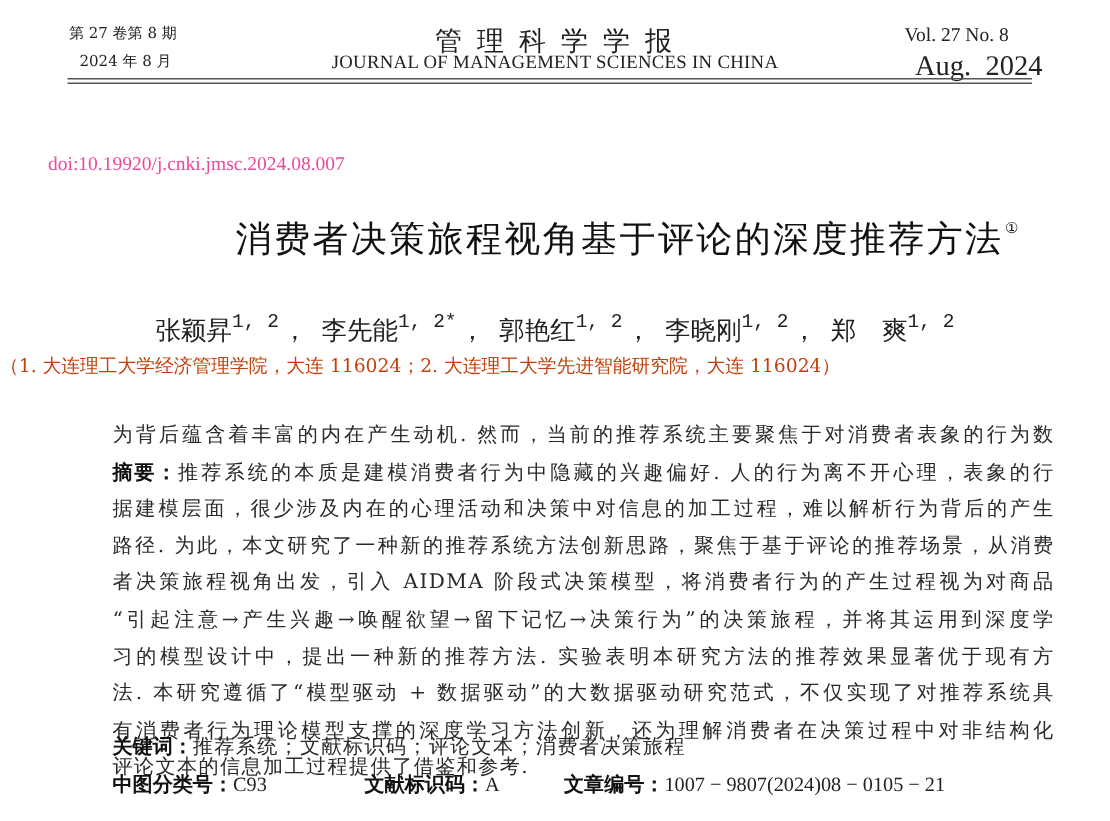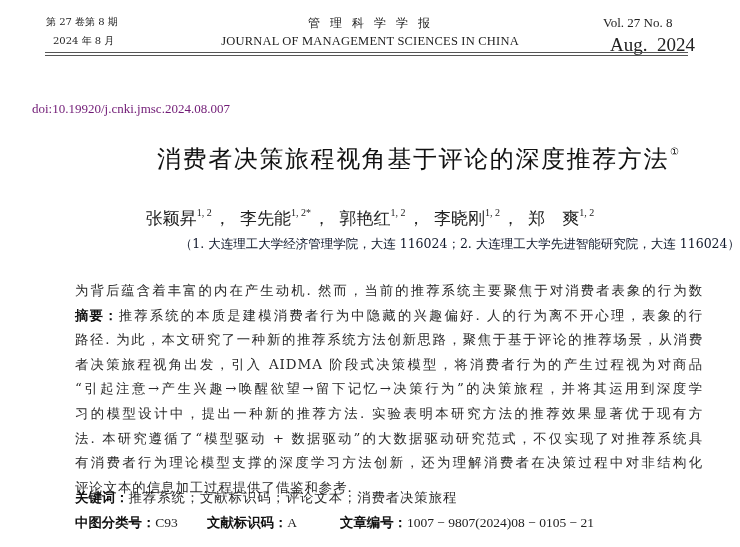--- a/index.html
+++ b/index.html
@@ -5,44 +5,44 @@
   html, body { margin:0; padding:0; }
   body {
     width:740px; height:547px; background:#ffffff; color:#1a1a1a;
     font-family: "DejaVu Serif", "Liberation Serif", serif;
     position:relative; overflow:hidden;
   }
   .abs { position:absolute; white-space:nowrap; }
   .hdr { font-size:10px; color:#222; }
   .hdr-left1 { left:46px; top:15px; }
   .hdr-left2 { left:53px; top:34px; }
-  .hdr-center1 { left:0; width:740px; top:15px; text-align:center; letter-spacing:10px; font-size:12px; padding-left:8px; box-sizing:border-box; }
+  .hdr-center1 { left:0; width:740px; top:15px; text-align:center; letter-spacing:10px; font-size:18px; padding-left:8px; box-sizing:border-box; }
   .hdr-center2 { left:0; width:740px; top:34px; text-align:center; font-family:"Liberation Serif", serif; font-size:12.5px; letter-spacing:0.2px; }
   .hdr-right1 { left:603px; top:15px; font-family:"Liberation Serif", serif; font-size:13px; }
   .hdr-right2 { left:610px; top:34px; font-family:"Liberation Serif", serif; font-size:19px; }
   .rule { position:absolute; left:45px; width:643px; height:4px; top:52px;
           border-top:1px solid #555; border-bottom:1px solid #555; box-sizing:border-box; }
-  .doi { left:32px; top:101px; font-family:"Liberation Serif", serif; font-size:13px; color:#701a75; }
+  .doi { left:32px; top:101px; font-family:"Liberation Serif", serif; font-size:13px; color:#ec4899; }
   .title { left:0; width:740px; top:143px; text-align:center; font-family:"DejaVu Sans", sans-serif;
            font-size:24px; letter-spacing:1.6px; color:#111;padding-left:48px; }
   .title sup { font-size:10px; font-family:"DejaVu Serif", serif; vertical-align:12px; margin-left:1px; letter-spacing:0; }
   .authors { left:0; width:740px; top:207px; text-align:center; font-size:17px; color:#222; }
-  .authors sup { font-size:10px; vertical-align:8px; font-family:Liberation Serif, serif;margin-top:32px; }
+  .authors sup { font-size:13px; vertical-align:8px; font-family:Liberation Mono, monospace;margin-top:32px; }
   .author-sep { margin:0 4px 0 2px; }
-  .affil { left:0; width:740px; top:236px; text-align:right; font-size:12.5px; color:#0f172a; }
+  .affil { left:0; width:740px; top:236px; text-align:left; font-size:12.5px; color:#c2410c; }
   .abstract { position:absolute; left:75px; top:279px; width:628px; font-size:13.4px; line-height:24.6px; color:#2a2a2a;
               text-align:justify; letter-spacing:0.95px; }
   .abstract .line { display:block; white-space:nowrap; text-align-last:justify; text-align:justify; }
   .bold-label { font-family:"DejaVu Sans", sans-serif; font-weight:bold; color:#111; letter-spacing:0; }
   .kw { position:absolute; left:75px; top:489px; font-size:13.4px; color:#2a2a2a; white-space:nowrap; letter-spacing:0.9px; }
   .cls { position:absolute; left:75px; top:514px; font-size:13.4px; color:#222; white-space:nowrap; }
   .cls .val { font-family:"Liberation Serif", serif; font-size:13.5px; }
   .cls .grp { display:inline-block; }
   .cls .g1 { width:132px; }
-  .cls .g2 { width:133px; }
+  .cls .g2 { width:133px;margin-left:36px; }
 </style>
 </head>
 <body>
 
 <div>
   <div class="abs hdr hdr-left1">第 27 卷第 8 期</div>
   <div class="abs hdr hdr-left2">2024 年 8 月</div>
   <div class="abs hdr hdr-center1">管理科学学报</div>
   <div class="abs hdr hdr-center2">JOURNAL OF MANAGEMENT SCIENCES IN CHINA</div>
   <div class="abs hdr hdr-right1">Vol. 27 No. 8</div>
@@ -61,20 +61,21 @@
   <span><span>郭艳红</span><sup>1, 2</sup></span><span class="author-sep">，</span>
   <span><span>李晓刚</span><sup>1, 2</sup></span><span class="author-sep">，</span>
   <span><span>郑　爽</span><sup>1, 2</sup></span>
 </div>
 
 <div class="abs affil">（1. 大连理工大学经济管理学院，大连 116024；2. 大连理工大学先进智能研究院，大连 116024）</div>
 
 <div class="abstract">
   <span class="line">为背后蕴含着丰富的内在产生动机. 然而，当前的推荐系统主要聚焦于对消费者表象的行为数</span>
   <span class="line"><span class="bold-label">摘要：</span><span>推荐系统的本质是建模消费者行为中隐藏的兴趣偏好. 人的行为离不开心理，表象的行</span></span>
+  <span class="line">据建模层面，很少涉及内在的心理活动和决策中对信息的加工过程，难以解析行为背后的产生</span>
   <span class="line">路径. 为此，本文研究了一种新的推荐系统方法创新思路，聚焦于基于评论的推荐场景，从消费</span>
   <span class="line">者决策旅程视角出发，引入 AIDMA 阶段式决策模型，将消费者行为的产生过程视为对商品</span>
   <span class="line">“引起注意→产生兴趣→唤醒欲望→留下记忆→决策行为”的决策旅程，并将其运用到深度学</span>
   <span class="line">习的模型设计中，提出一种新的推荐方法. 实验表明本研究方法的推荐效果显著优于现有方</span>
   <span class="line">法. 本研究遵循了“模型驱动 + 数据驱动”的大数据驱动研究范式，不仅实现了对推荐系统具</span>
   <span class="line">有消费者行为理论模型支撑的深度学习方法创新，还为理解消费者在决策过程中对非结构化</span>
   <span class="line" style="text-align-last:left;">评论文本的信息加工过程提供了借鉴和参考.</span>
 </div>
 
 <div class="kw">

